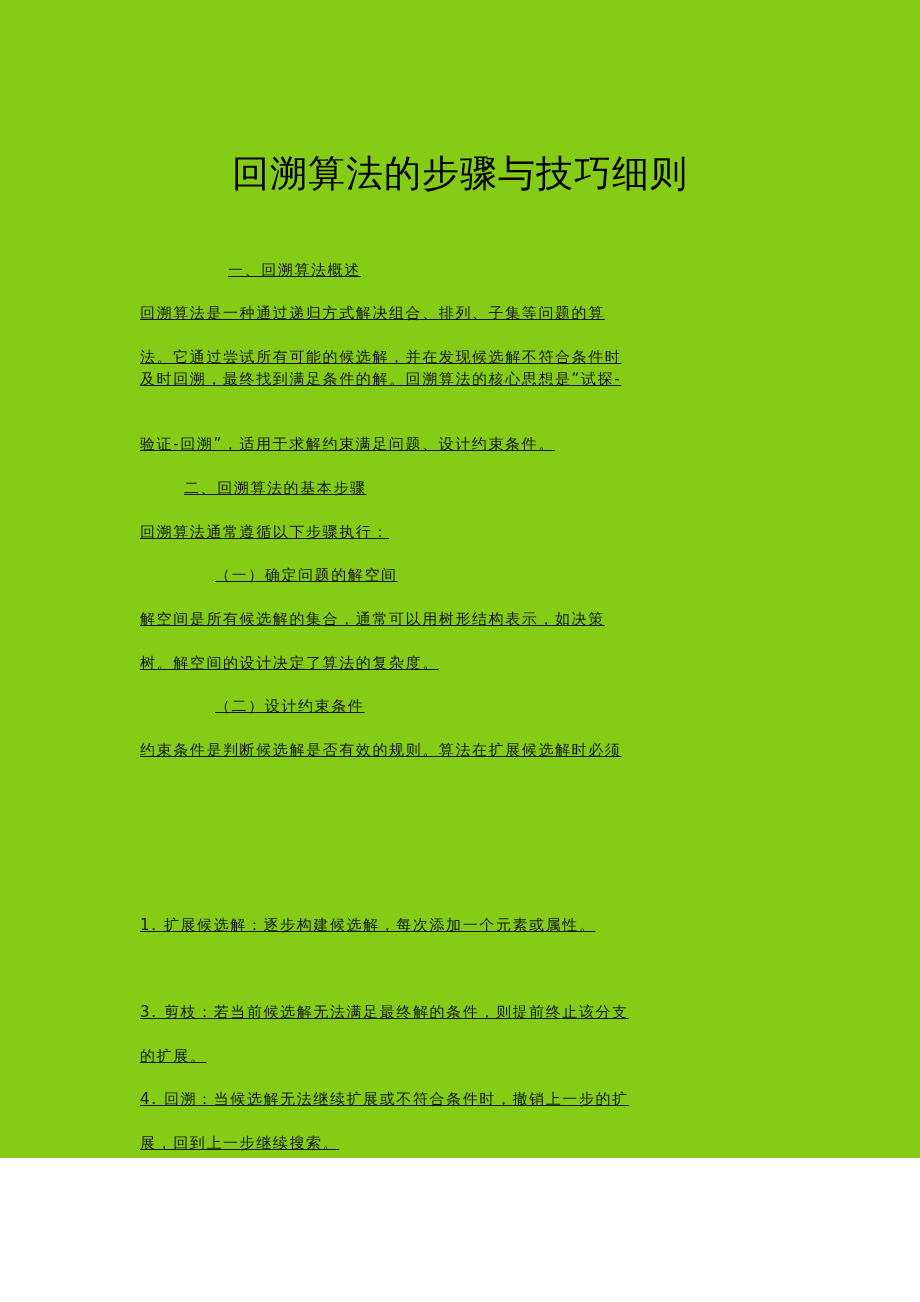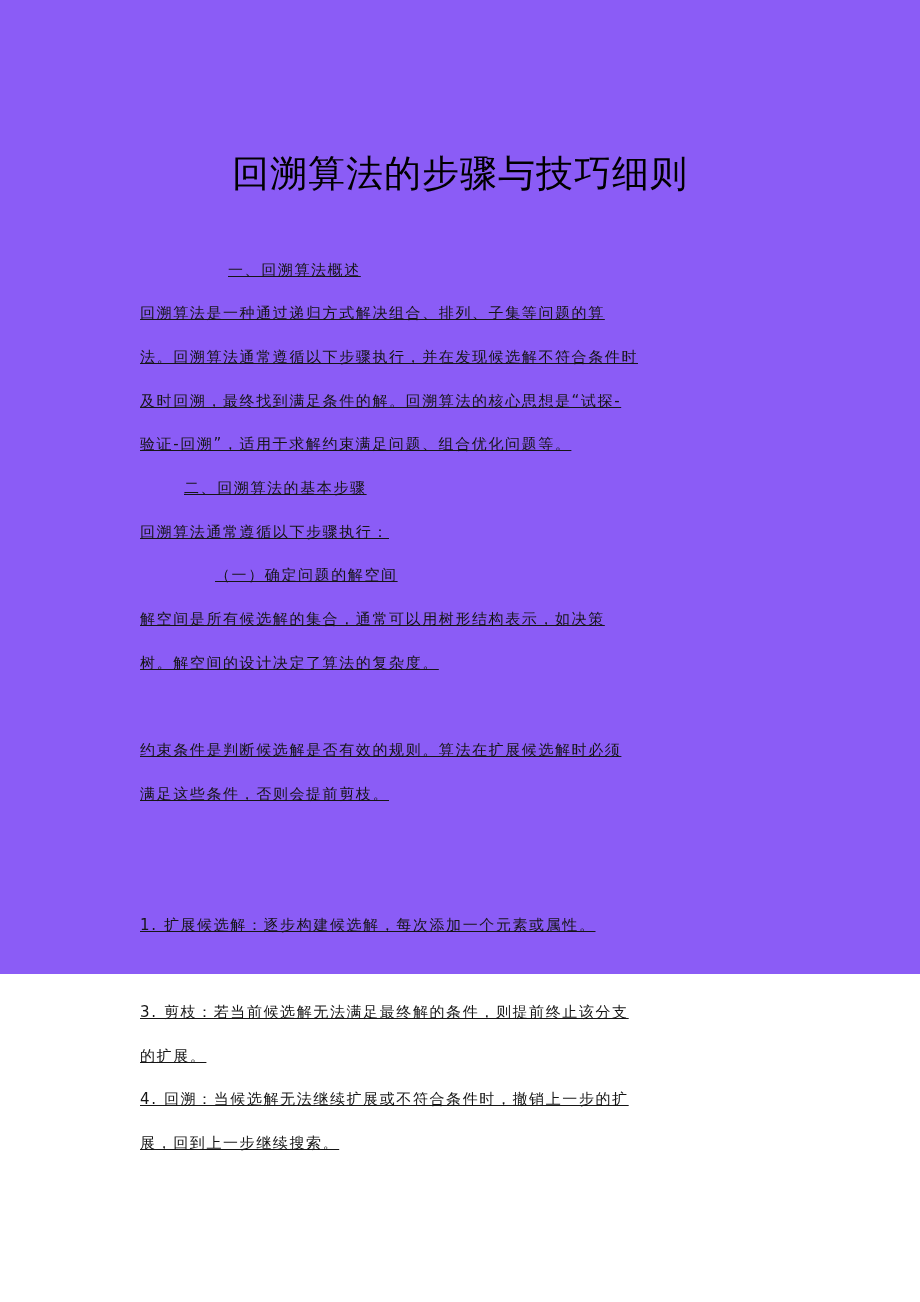--- a/index.html
+++ b/index.html
@@ -12,22 +12,22 @@
       height: 1302px;
       position: relative;
       overflow: hidden;
       font-family: "DejaVu Sans", "Liberation Sans", sans-serif;
       color: #111111;
     }
     .page {
       position: absolute;
       left: 0; top: 0;
       width: 920px;
-      height: 974px;
-      background: #8b5cf6;
+      height: 1158px;
+      background: #84cc16;
     }
     .title {
       position: absolute;
       left: 0;
       width: 920px;
       top: 148px;
       height: 52px;
       line-height: 52px;
       text-align: center;
       font-size: 37px;
@@ -54,33 +54,33 @@
   </style>
 </head>
 <body>
 
 <div class="page">
 
   <h1 class="title">回溯算法的步骤与技巧细则</h1>
 
   <p class="line h1" style="top:255px;">一、回溯算法概述</p>
   <p class="line" style="top:298px;text-align:center;">回溯算法是一种通过递归方式解决组合、排列、子集等问题的算</p>
-  <p class="line" style="top:342px;">法。回溯算法通常遵循以下步骤执行，并在发现候选解不符合条件时</p>
-  <p class="line" style="top:386px;text-align:center;">及时回溯，最终找到满足条件的解。回溯算法的核心思想是“试探-</p>
-  <p class="line" style="top:429px;">验证-回溯”，适用于求解约束满足问题、组合优化问题等。</p>
+  <p class="line" style="top:342px;">法。它通过尝试所有可能的候选解，并在发现候选解不符合条件时</p>
+  <p class="line" style="top:364px;text-align:center;">及时回溯，最终找到满足条件的解。回溯算法的核心思想是“试探-</p>
+  <p class="line" style="top:429px;">验证-回溯”，适用于求解约束满足问题、设计约束条件。</p>
 
   <p class="line h2" style="top:473px;">二、回溯算法的基本步骤</p>
   <p class="line" style="top:517px;">回溯算法通常遵循以下步骤执行：</p>
 
   <p class="line h3" style="top:560px;">（一）确定问题的解空间</p>
   <p class="line" style="top:604px;">解空间是所有候选解的集合，通常可以用树形结构表示，如决策</p>
   <p class="line" style="top:648px;text-align:right;">树。解空间的设计决定了算法的复杂度。</p>
 
+  <p class="line h3" style="top:691px;">（二）设计约束条件</p>
   <p class="line" style="top:735px;">约束条件是判断候选解是否有效的规则。算法在扩展候选解时必须</p>
-  <p class="line" style="top:779px;">满足这些条件，否则会提前剪枝。</p>
 
   <p class="line" style="top:910px;">1. 扩展候选解：逐步构建候选解，每次添加一个元素或属性。</p>
   <p class="line" style="top:997px;">3. 剪枝：若当前候选解无法满足最终解的条件，则提前终止该分支</p>
   <p class="line" style="top:1041px;">的扩展。</p>
   <p class="line" style="top:1084px;">4. 回溯：当候选解无法继续扩展或不符合条件时，撤销上一步的扩</p>
   <p class="line" style="top:1128px;">展，回到上一步继续搜索。</p>
 
 </div>
 
 </body></html>

